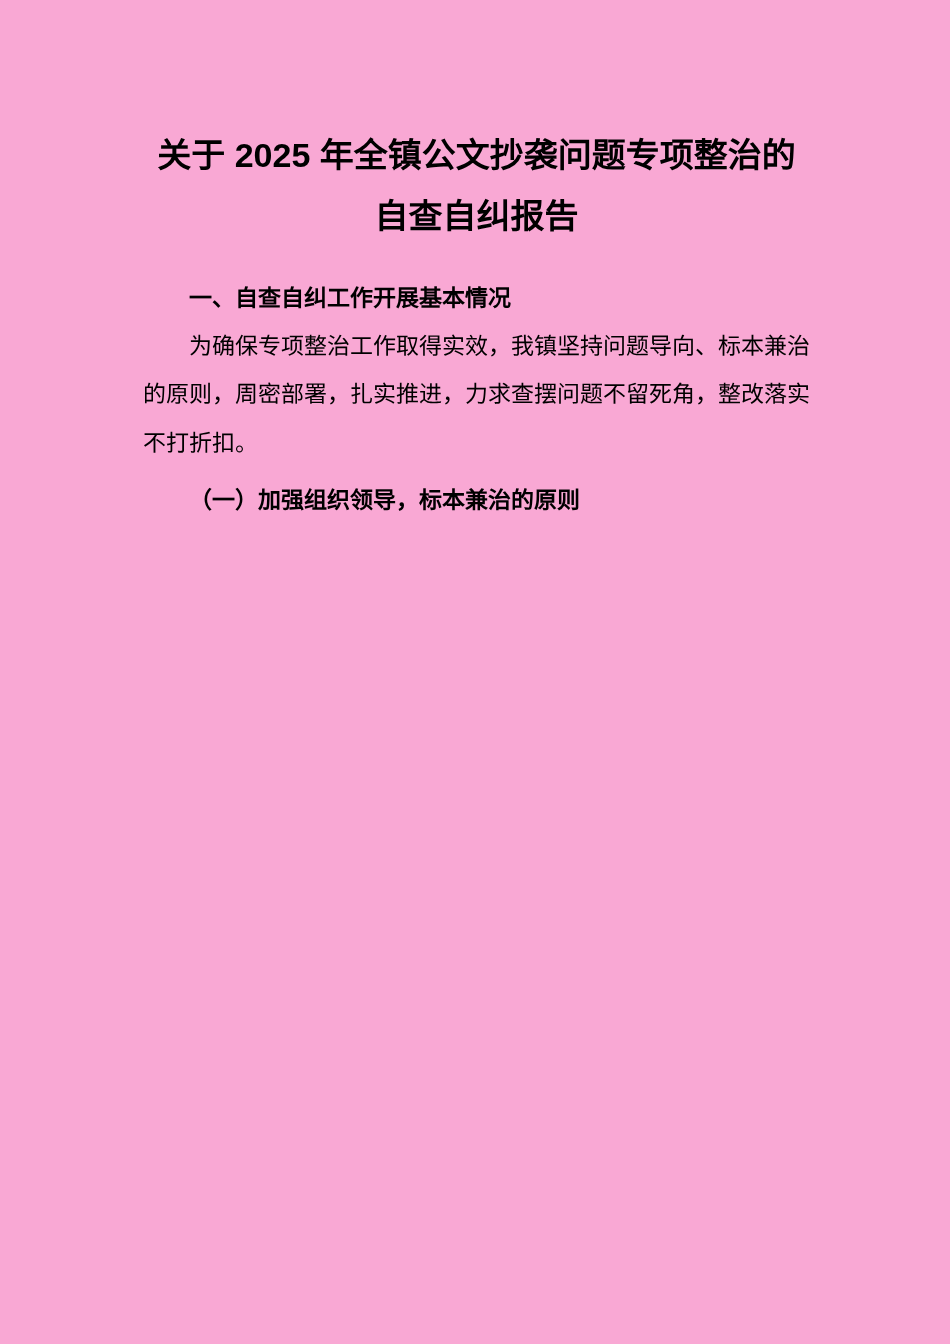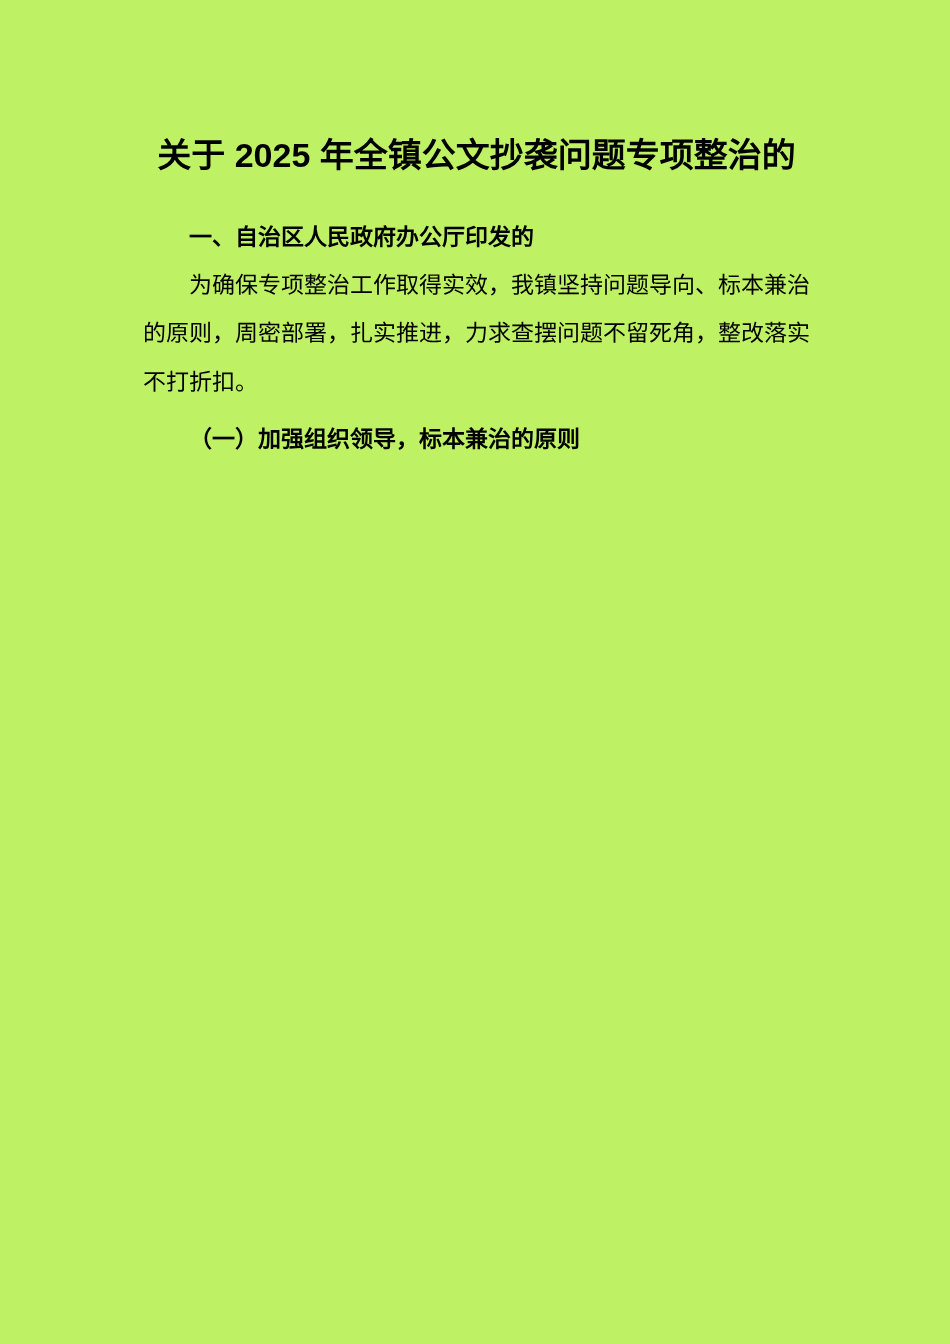--- a/index.html
+++ b/index.html
@@ -5,21 +5,21 @@
   html, body {
     margin: 0;
     padding: 0;
     background: #ffffff;
   }
   .page {
     position: relative;
     width: 950px;
     height: 1344px;
     margin: 0 auto;
-    background: #bef264;
+    background: #f9a8d4;
     box-sizing: border-box;
     padding: 125px 140px 0 143px;
     overflow: hidden;
     color: #000000;
   }
   .doc-title {
     margin: 0;
     font-family: "Liberation Sans", sans-serif;
     font-weight: bold;
     font-size: 34px;
@@ -53,26 +53,27 @@
     text-align: left;
   }
 </style>
 </head>
 <body>
 
 <div class="page">
 
   <h1 class="doc-title">
     <span class="title-line">关于 2025 年全镇公文抄袭问题专项整治的</span>
+    <span class="title-line">自查自纠报告</span>
   </h1>
 
   <div class="doc-body">
 
 
-    <h2 class="heading-1">一、自治区人民政府办公厅印发的</h2>
+    <h2 class="heading-1">一、自查自纠工作开展基本情况</h2>
 
     <p class="para">为确保专项整治工作取得实效，我镇坚持问题导向、标本兼治的原则，周密部署，扎实推进，力求查摆问题不留死角，整改落实不打折扣。</p>
 
     <h3 class="heading-2">（一）加强组织领导，标本兼治的原则</h3>
 
 
   </div>
 </div>
 
 </body></html>

